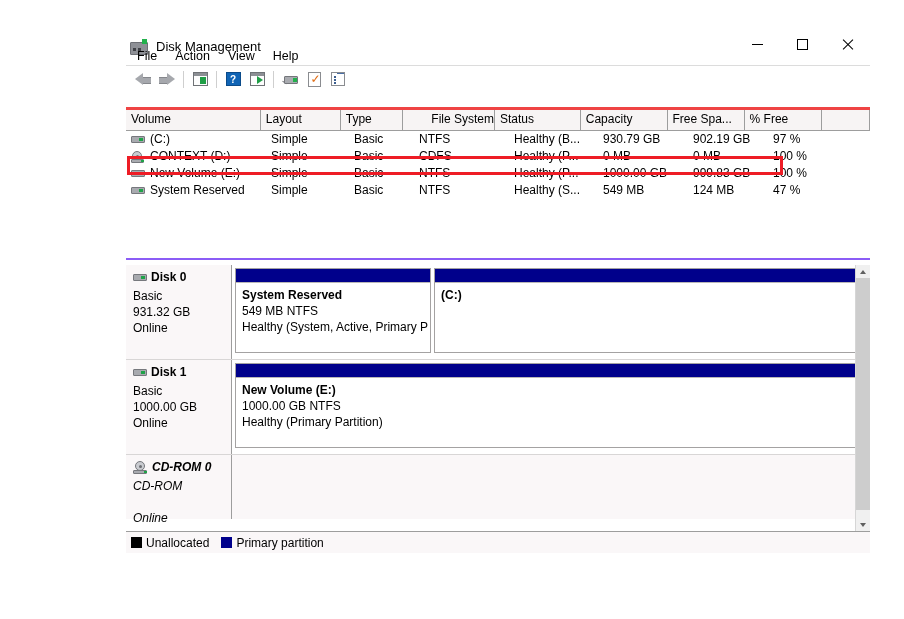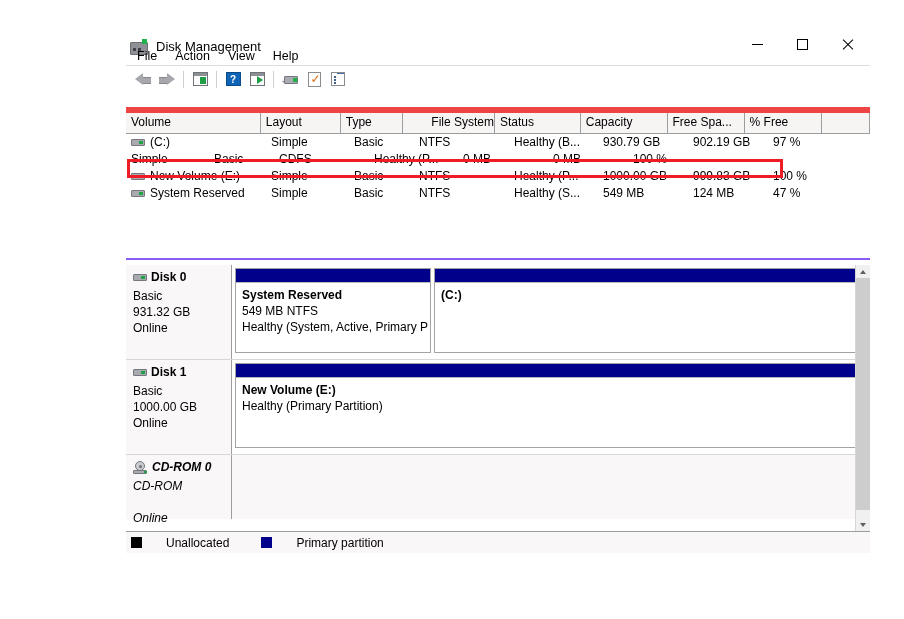--- a/index.html
+++ b/index.html
@@ -307,21 +307,21 @@
   .list-ico b:nth-of-type(3) { top: 9px; }
 
   
   .vol-panel {
     position: absolute;
     left: 0;
     top: 93px;
     width: 744px;
     height: 108px;
     background: #ffffff;
-    border-top: 6px solid #ef4444;
+    border-top: 3px solid #ef4444;
   }
   .vol-header {
     display: flex;
     height: 20px;
     background: #f7f4f4;
     border-bottom: 1px solid #9d9d9d;
   }
   .vol-header .th {
     font-size: 12px;
     color: #000;
@@ -554,21 +554,21 @@
     left: 0;
     bottom: 0;
     width: 744px;
     height: 22px;
     background: #faf7f8;
     border-top: 1px solid #9d9d9d;
     display: flex;
     align-items: center;
     padding-left: 5px;
     box-sizing: border-box;
-    gap: 24px;
+    gap: 4px;
   }
   .legend .sw {
     width: 11px; height: 11px;
     flex: none;
   }
   .legend .sw.unalloc  { background: #000000; }
   .legend .sw.primary  { background: #00008b; }
   .legend .lbl {
     font-size: 12px;
     color: #000;
@@ -722,20 +722,29 @@
           </div>
           <div class="td c-layout" style="width: 83px;">Simple</div>
           <div class="td c-type" style="width: 65px;">Basic</div>
           <div class="td c-file-system" style="width: 95px;">NTFS</div>
           <div class="td c-status" style="width: 89px;">Healthy (B...</div>
           <div class="td c-capacity" style="width: 90px;">930.79 GB</div>
           <div class="td c-free-space" style="width: 80px;">902.19 GB</div>
           <div class="td c-percent-free" style="width: 80px;">97 %</div>
         </div>
         <div class="tr">
+          <div class="td c-volume" style="width: 140px;">
+            <span class="cd-ico">
+              <span class="disc"></span>
+              <span class="hole"></span>
+              <span class="base"></span>
+              <span class="led"></span>
+            </span>
+            <span>CONTEXT (D:)</span>
+          </div>
           <div class="td c-layout" style="width: 83px;">Simple</div>
           <div class="td c-type" style="width: 65px;">Basic</div>
           <div class="td c-file-system" style="width: 95px;">CDFS</div>
           <div class="td c-status" style="width: 89px;">Healthy (P...</div>
           <div class="td c-capacity" style="width: 90px;">0 MB</div>
           <div class="td c-free-space" style="width: 80px;">0 MB</div>
           <div class="td c-percent-free" style="width: 80px;">100 %</div>
         </div>
         <div class="tr">
           <div class="td c-volume" style="width: 140px;">
@@ -816,20 +825,21 @@
             </div>
             <div class="dline">Basic</div>
             <div class="dline">1000.00 GB</div>
             <div class="dline">Online</div>
           </div>
           <div class="disk-parts">
             <div class="part" style="flex: 0 0 625px;">
               <div class="cap primary"></div>
               <div class="ptext">
                 <div class="pname">New Volume  (E:)</div>
+                <div class="pline">1000.00 GB NTFS</div>
                 <div class="pline">Healthy (Primary Partition)</div>
               </div>
             </div>
           </div>
         </div>
         <div class="disk-row cdrom">
           <div class="disk-info">
             <div class="dname">
               <span class="cdrom-big">
                 <span class="disc"></span>

